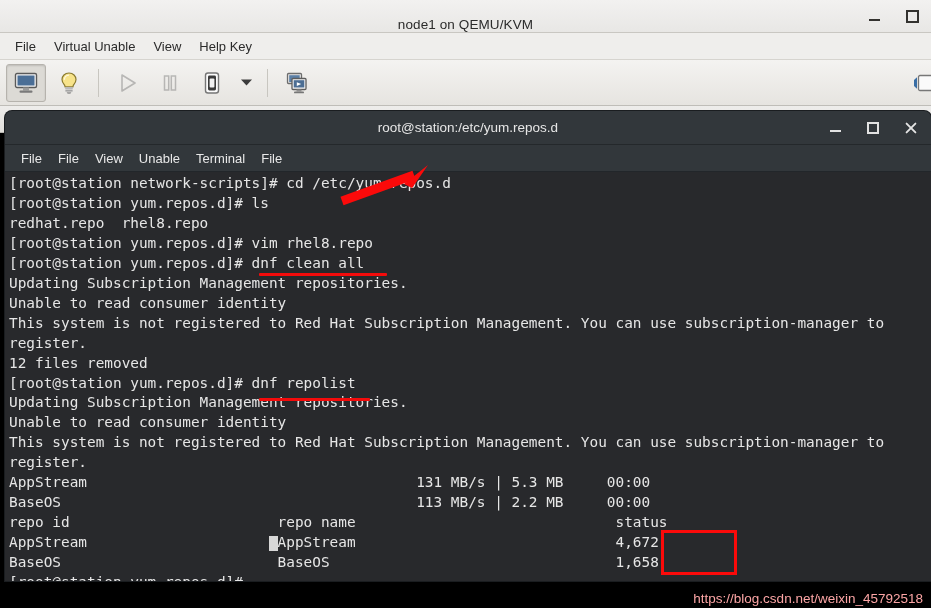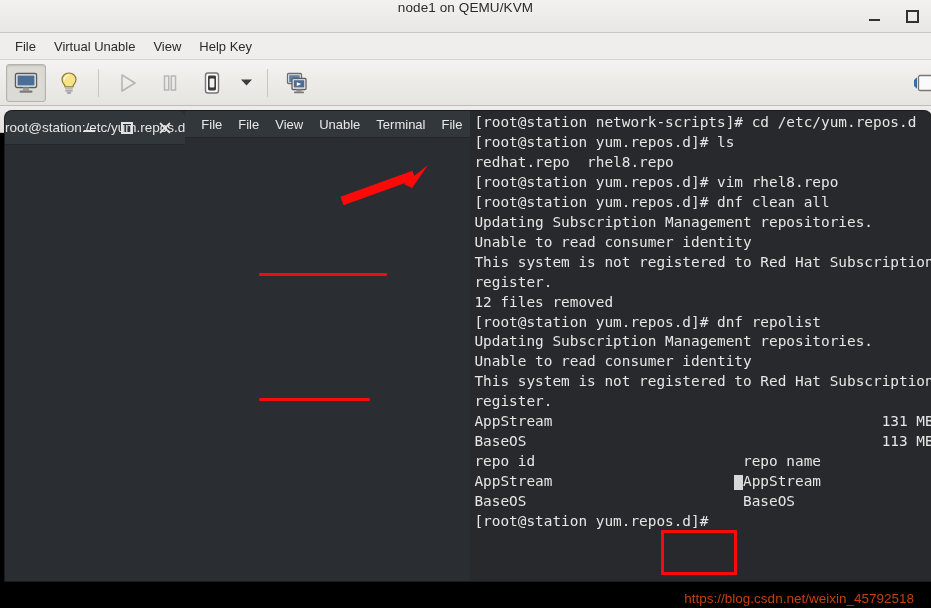--- a/index.html
+++ b/index.html
@@ -26,21 +26,21 @@
     flex-direction: column;
   }
 
   
   .titlebar {
     position: relative;
     height: 32px;
     background: linear-gradient(#f2f1f0, #e8e7e5);
     border-bottom: 1px solid #c9c7c2;
     display: flex;
-    align-items: flex-start;
+    align-items: flex-end;
     justify-content: center;
     flex: none;
   }
   .titlebar-title {
     font-size: 13.5px;
     color: #2b2b2b;
     font-weight: normal;
     letter-spacing: 0.1px;
   }
   .titlebar-buttons {
@@ -181,21 +181,21 @@
   
   .term-window {
     position: absolute;
     left: 5px;
     top: 5px;
     width: 926px;
     height: 470px;
     background: #2a2e32;
     border-radius: 7px 7px 0 0;
     display: flex;
-    flex-direction: row;
+    flex-direction: column;
     overflow: hidden;
     box-shadow: 0 0 0 1px #1a1d20;
   }
   .term-titlebar {
     height: 33px;
     background: #32373b;
     border-radius: 6px 6px 0 0;
     display: flex;
     align-items: center;
     justify-content: center;
@@ -282,24 +282,24 @@
     position: absolute;
     border: 3px solid #fb0a0a;
     pointer-events: none;
   }
   .anno-arrow {
     position: absolute;
     pointer-events: none;
   }
   .watermark {
     position: absolute;
-    right: 17px;
+    right: 8px;
     bottom: 2px;
     font-size: 13.5px;
-    color: #c2410c;
+    color: #fca5a5;
     font-family: "Liberation Sans", sans-serif;
     white-space: nowrap;
   }
   .tb-spacer { flex: 1; }
 </style>
 </head>
 <body>
 
 <div id="vm-window">
 

